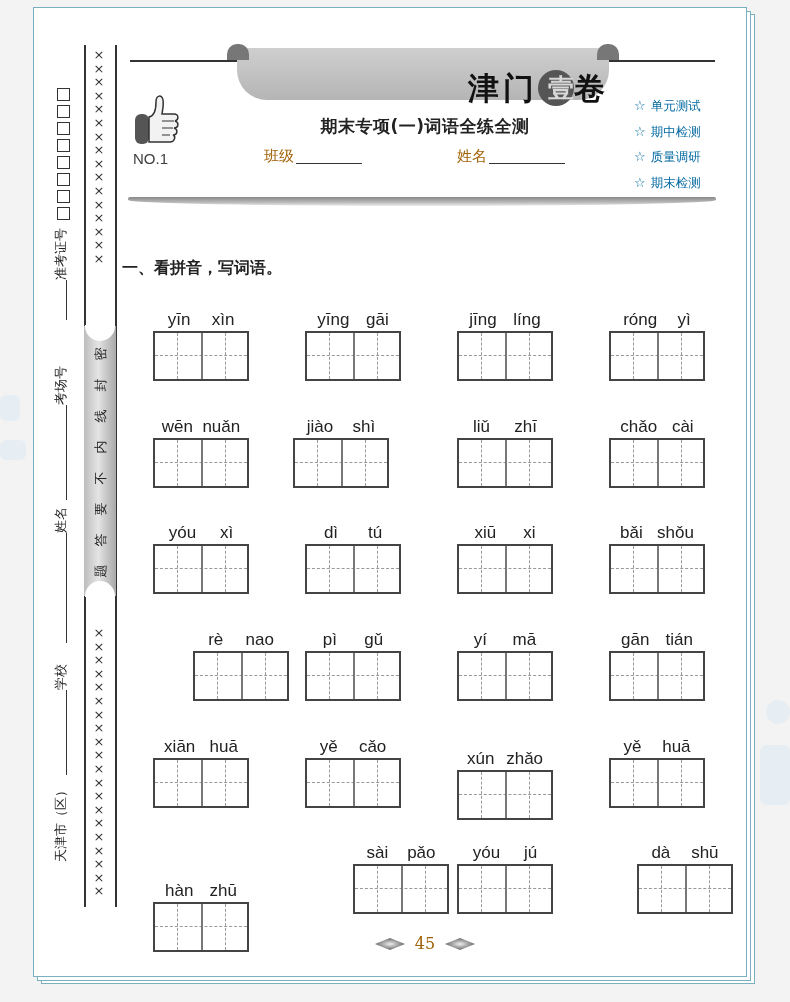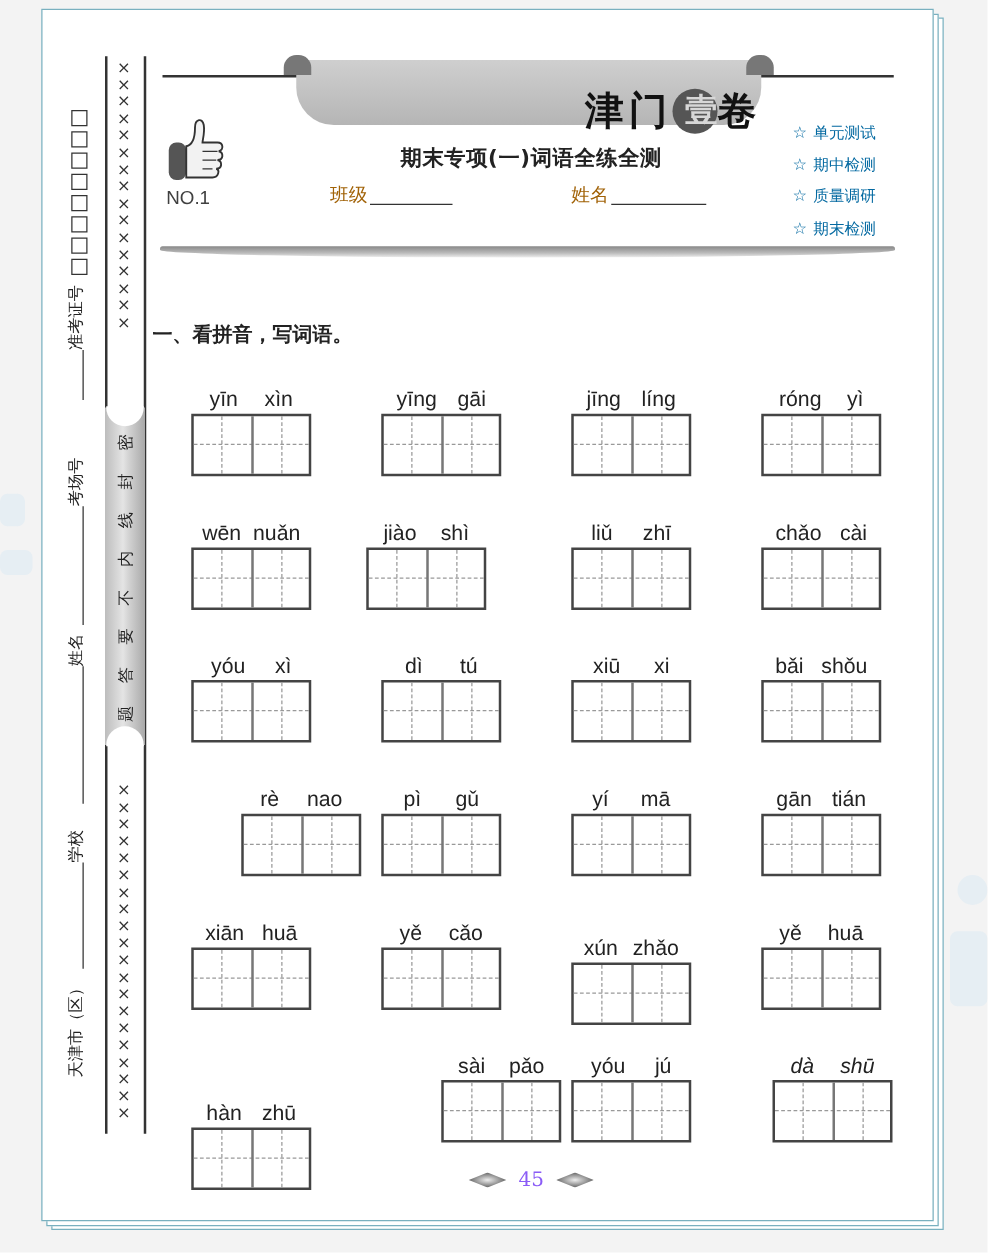--- a/index.html
+++ b/index.html
@@ -42,21 +42,21 @@
   
   .section{position:absolute;left:122px;top:258px;font-size:16px;font-weight:bold;color:#222;}
   .item{position:absolute;width:96px;}
   .pinyin{height:20px;display:flex;justify-content:space-around;font-family:"Liberation Sans","DejaVu Sans",sans-serif;font-size:17px;color:#222;line-height:20px;padding:0 4px;}
   .grid{position:relative;width:96px;height:50px;border:2px solid #444;box-sizing:border-box;margin-top:1px;background:#fff;}
   .grid .mid{position:absolute;left:46px;top:0;bottom:0;width:1.5px;background:#777;}
   .grid .hdash{position:absolute;left:0;right:0;top:22px;border-top:1px dashed #999;}
   .grid .vd1{position:absolute;left:22px;top:0;bottom:0;border-left:1px dashed #999;}
   .grid .vd2{position:absolute;left:70px;top:0;bottom:0;border-left:1px dashed #999;}
   .pageno{position:absolute;left:370px;top:934px;width:110px;display:flex;align-items:center;justify-content:center;gap:10px;}
-  .pageno .num{font-family:"DejaVu Serif",serif;font-size:16px;color:#8b5cf6;}
+  .pageno .num{font-family:"DejaVu Serif",serif;font-size:16px;color:#a16207;}
   .diamond{width:30px;height:12px;}
 </style>
 </head>
 <body>
 
 <div class="bgdeco" style="left:0;top:395px;width:20px;height:26px;"></div>
 <div class="bgdeco" style="left:0;top:440px;width:26px;height:20px;"></div>
 <div class="bgdeco" style="left:766px;top:700px;width:24px;height:24px;border-radius:50%;"></div>
 <div class="bgdeco" style="left:760px;top:745px;width:30px;height:60px;"></div>
 
@@ -435,21 +435,21 @@
         <span>yóu</span>
         <span>jú</span>
       </div>
       <div class="grid">
         <div class="hdash"></div>
         <div class="vd1"></div>
         <div class="vd2"></div>
         <div class="mid"></div>
       </div>
     </div>
-    <div class="item" style="left: 618px; top: 843px; font-style: italic;">
+    <div class="item" style="left: 637px; top: 843px;">
       <div class="pinyin">
         <span>dà</span>
         <span>shū</span>
       </div>
       <div class="grid">
         <div class="hdash"></div>
         <div class="vd1"></div>
         <div class="vd2"></div>
         <div class="mid"></div>
       </div>

